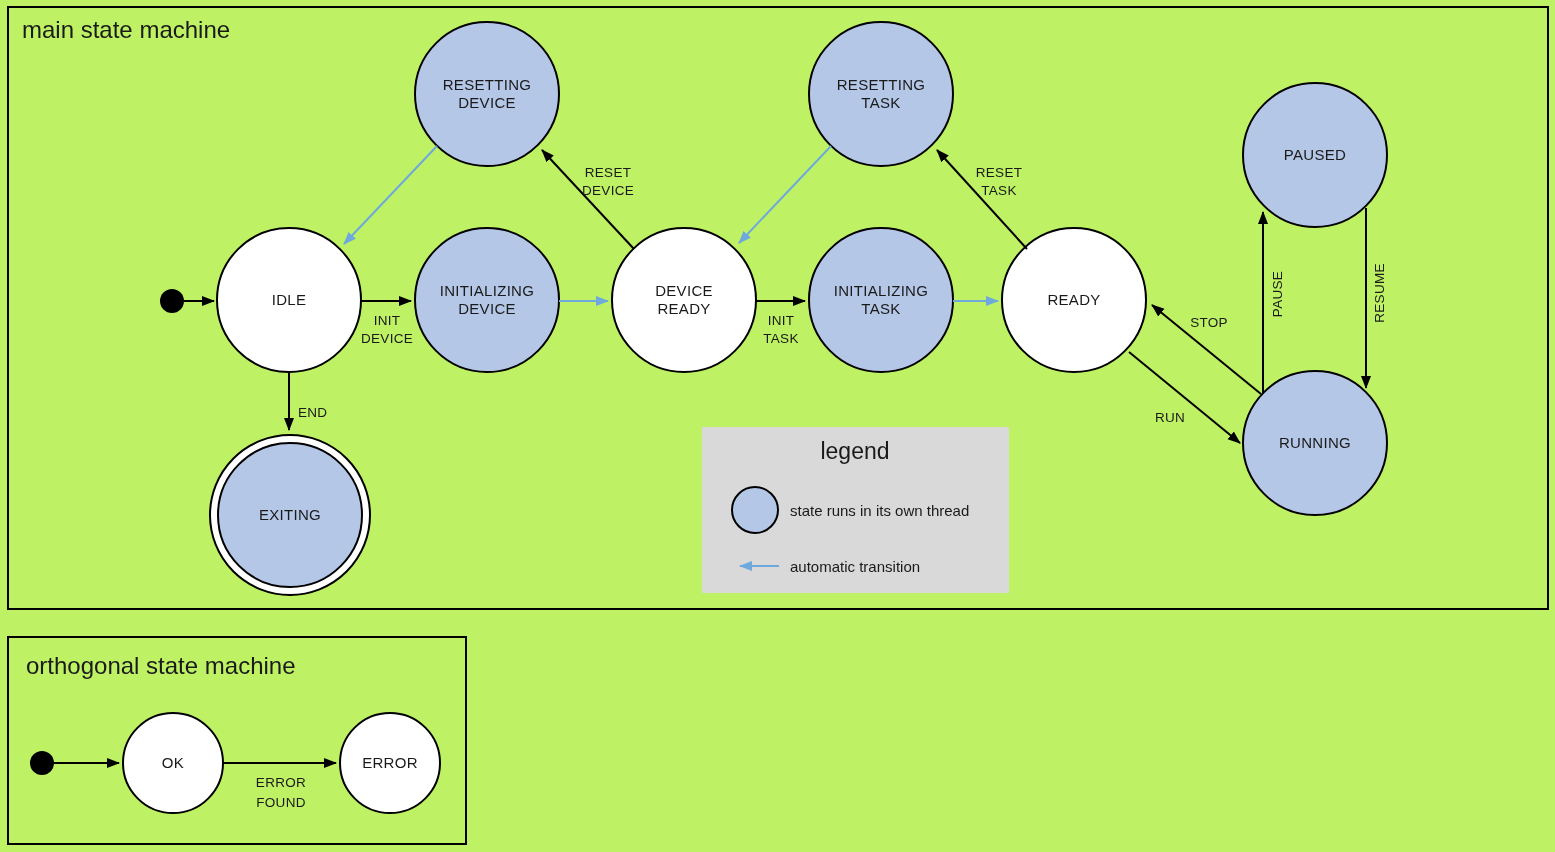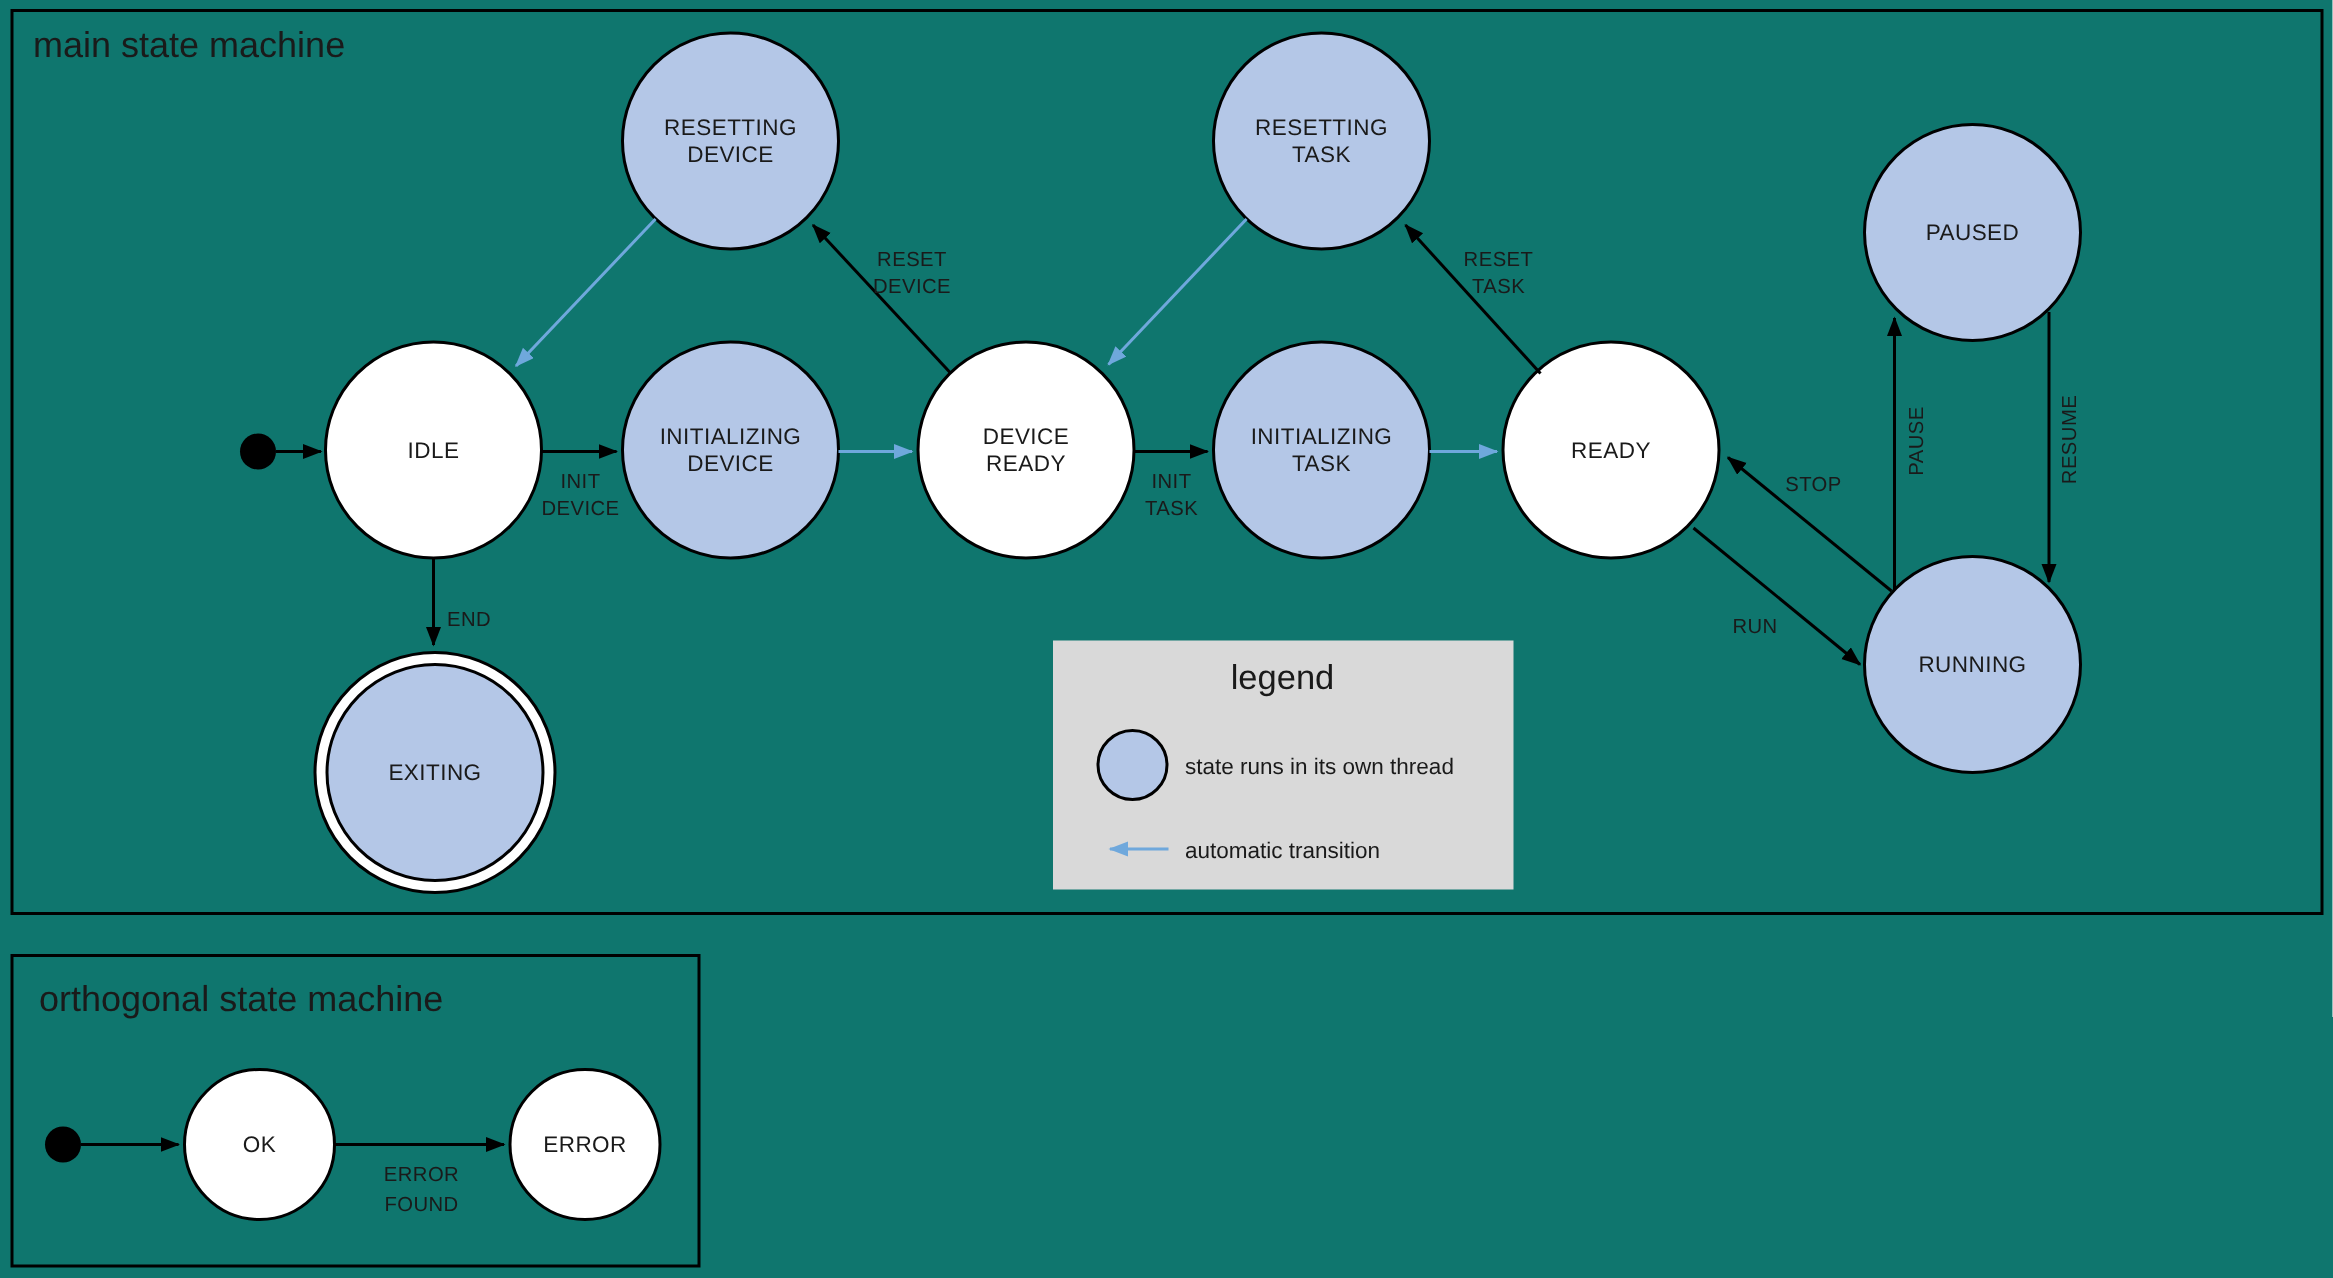--- a/index.html
+++ b/index.html
@@ -1,16 +1,16 @@
 <!DOCTYPE html>
 <html><head>
 <meta charset="utf-8">
 <style>
   html,body { margin:0; padding:0; background:#ffffff; }
-  .canvas { position:relative; width:1555px; height:852px; background:#0f766e; }
+  .canvas { position:relative; width:1555px; height:852px; background:#bef264; }
   svg { display:block; }
   text { fill:#1a1a1a; font-family:"Liberation Sans", sans-serif; }
   .panel-border { fill:none; stroke:#000000; stroke-width:2; }
   .node { stroke:#000000; stroke-width:2; }
   .white-fill { fill:#ffffff; }
   .dot { fill:#000000; }
   .trans { stroke:#000000; stroke-width:2; }
   .auto { stroke-width:2; }
   .panel-title { font-size:24px; }
   .state-label { font-size:15px; text-anchor:middle; letter-spacing:0.3px; }

